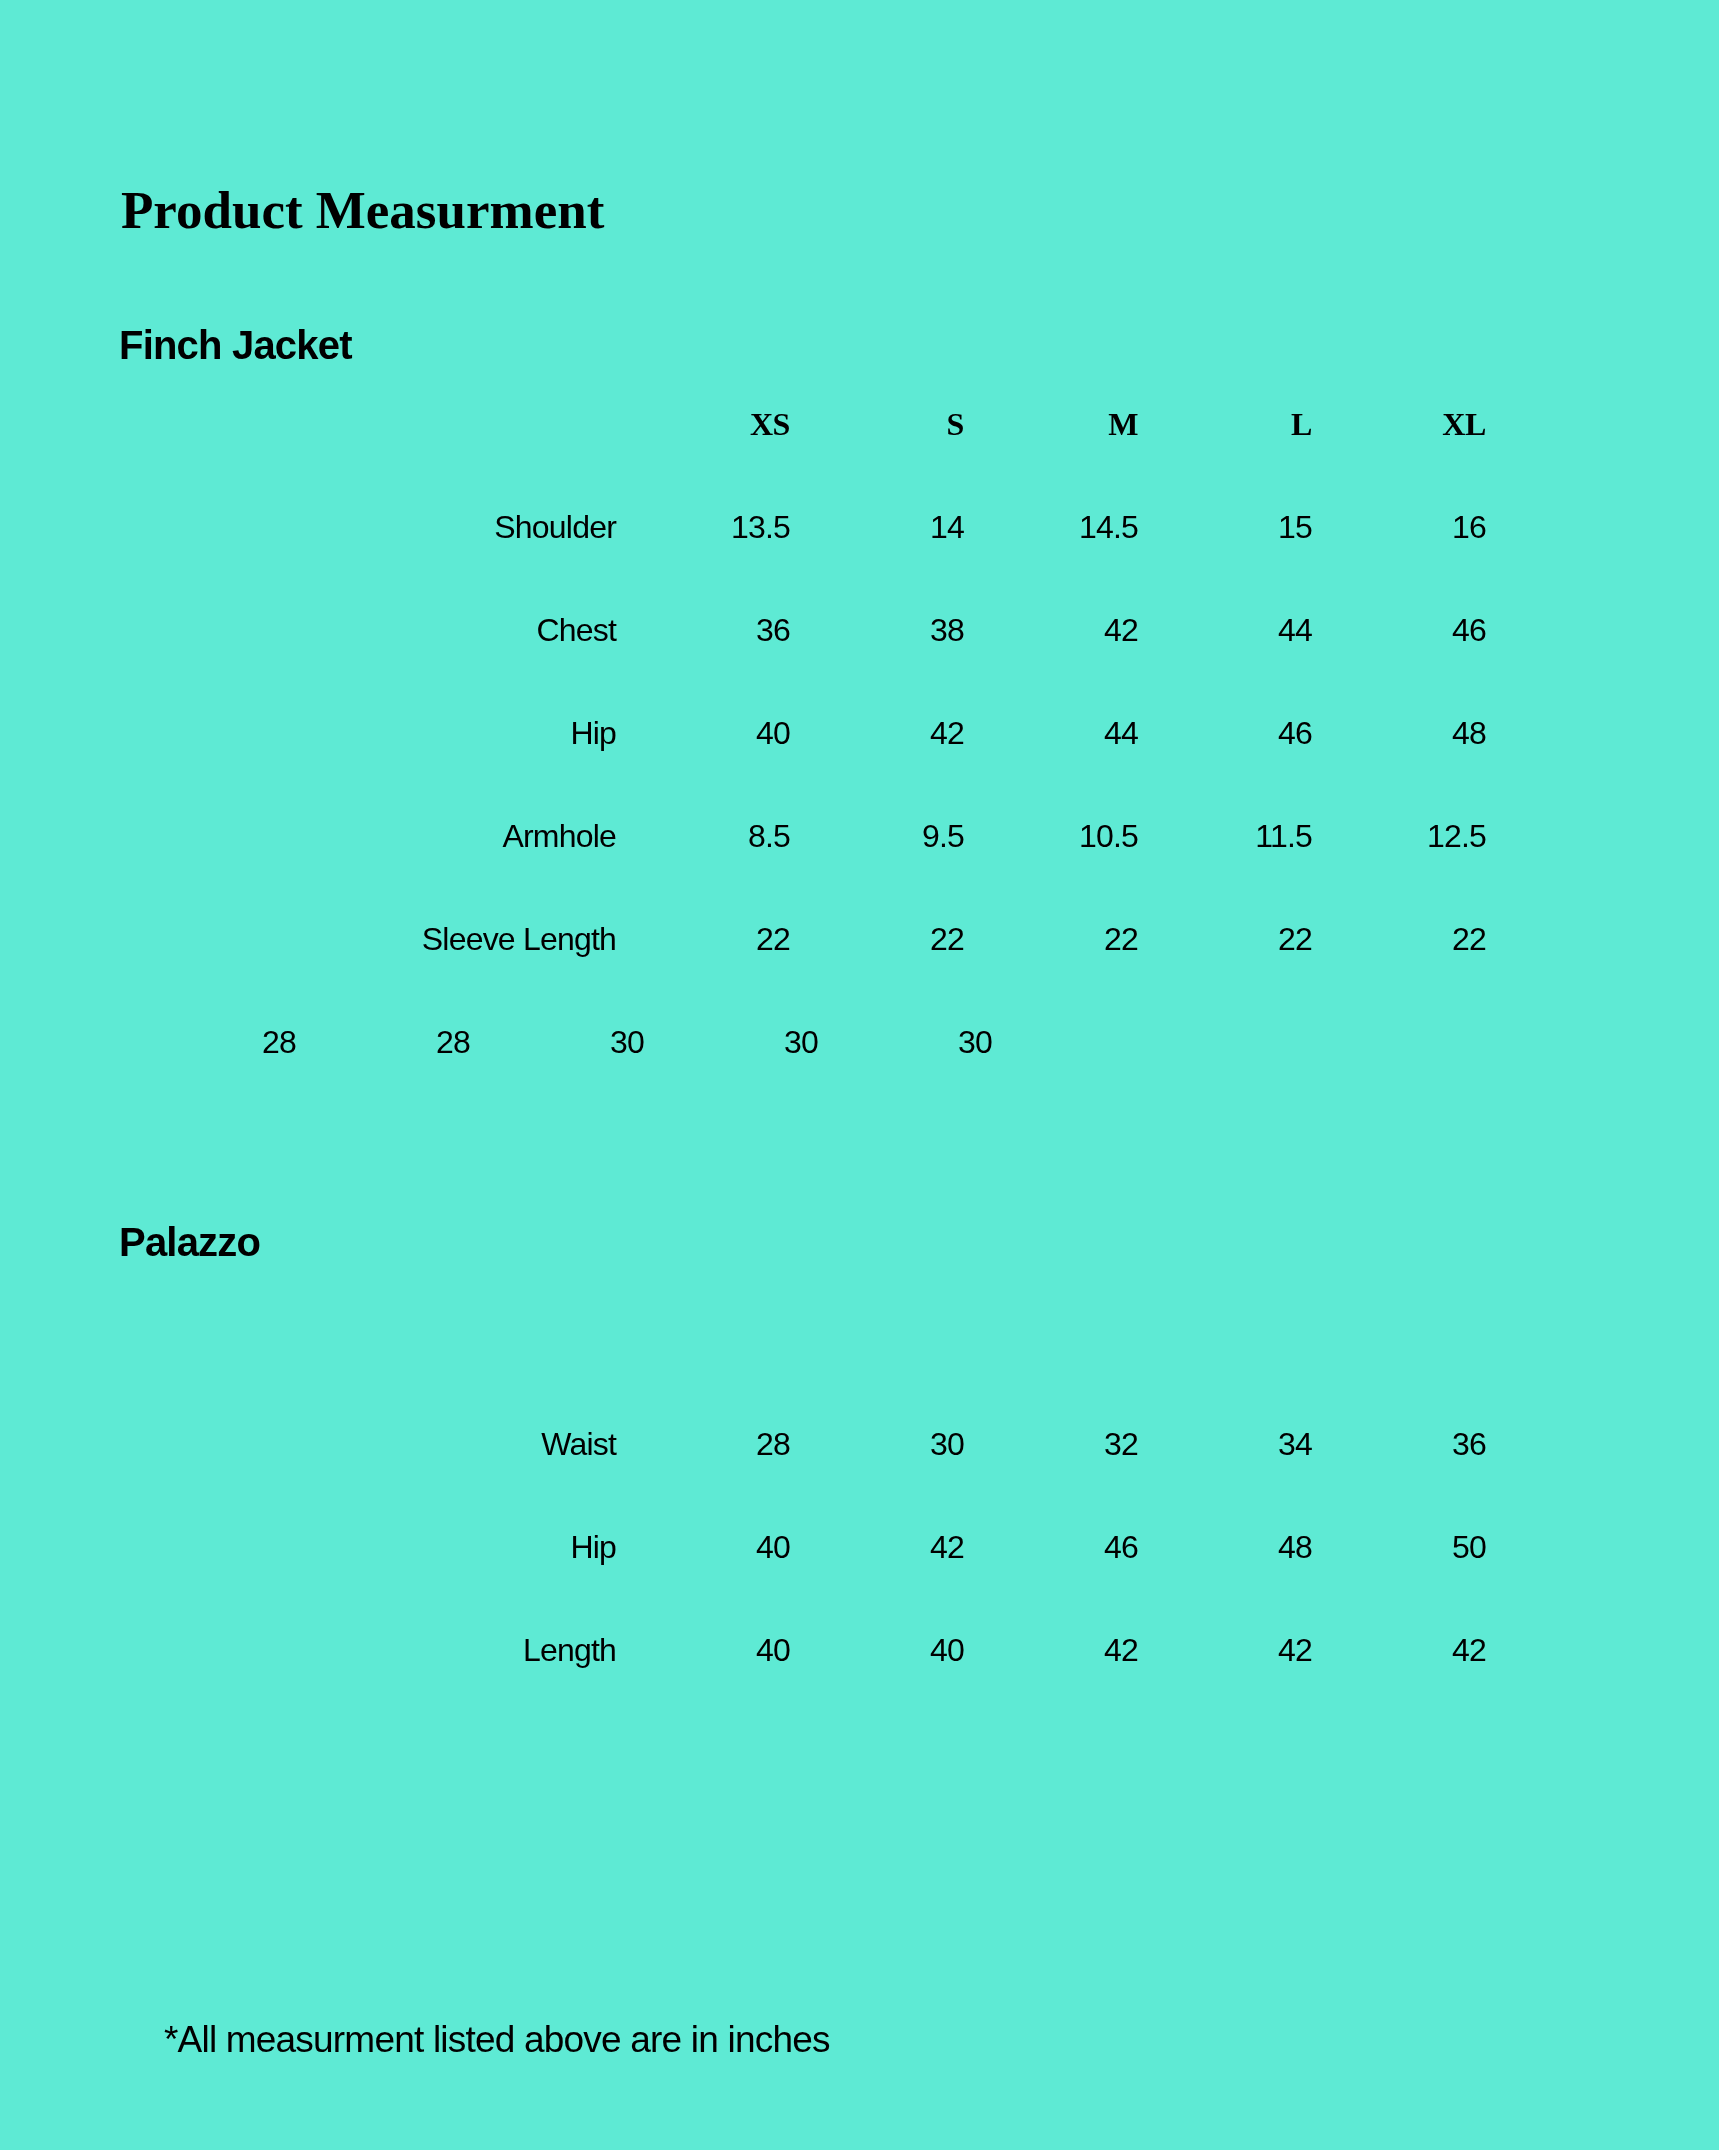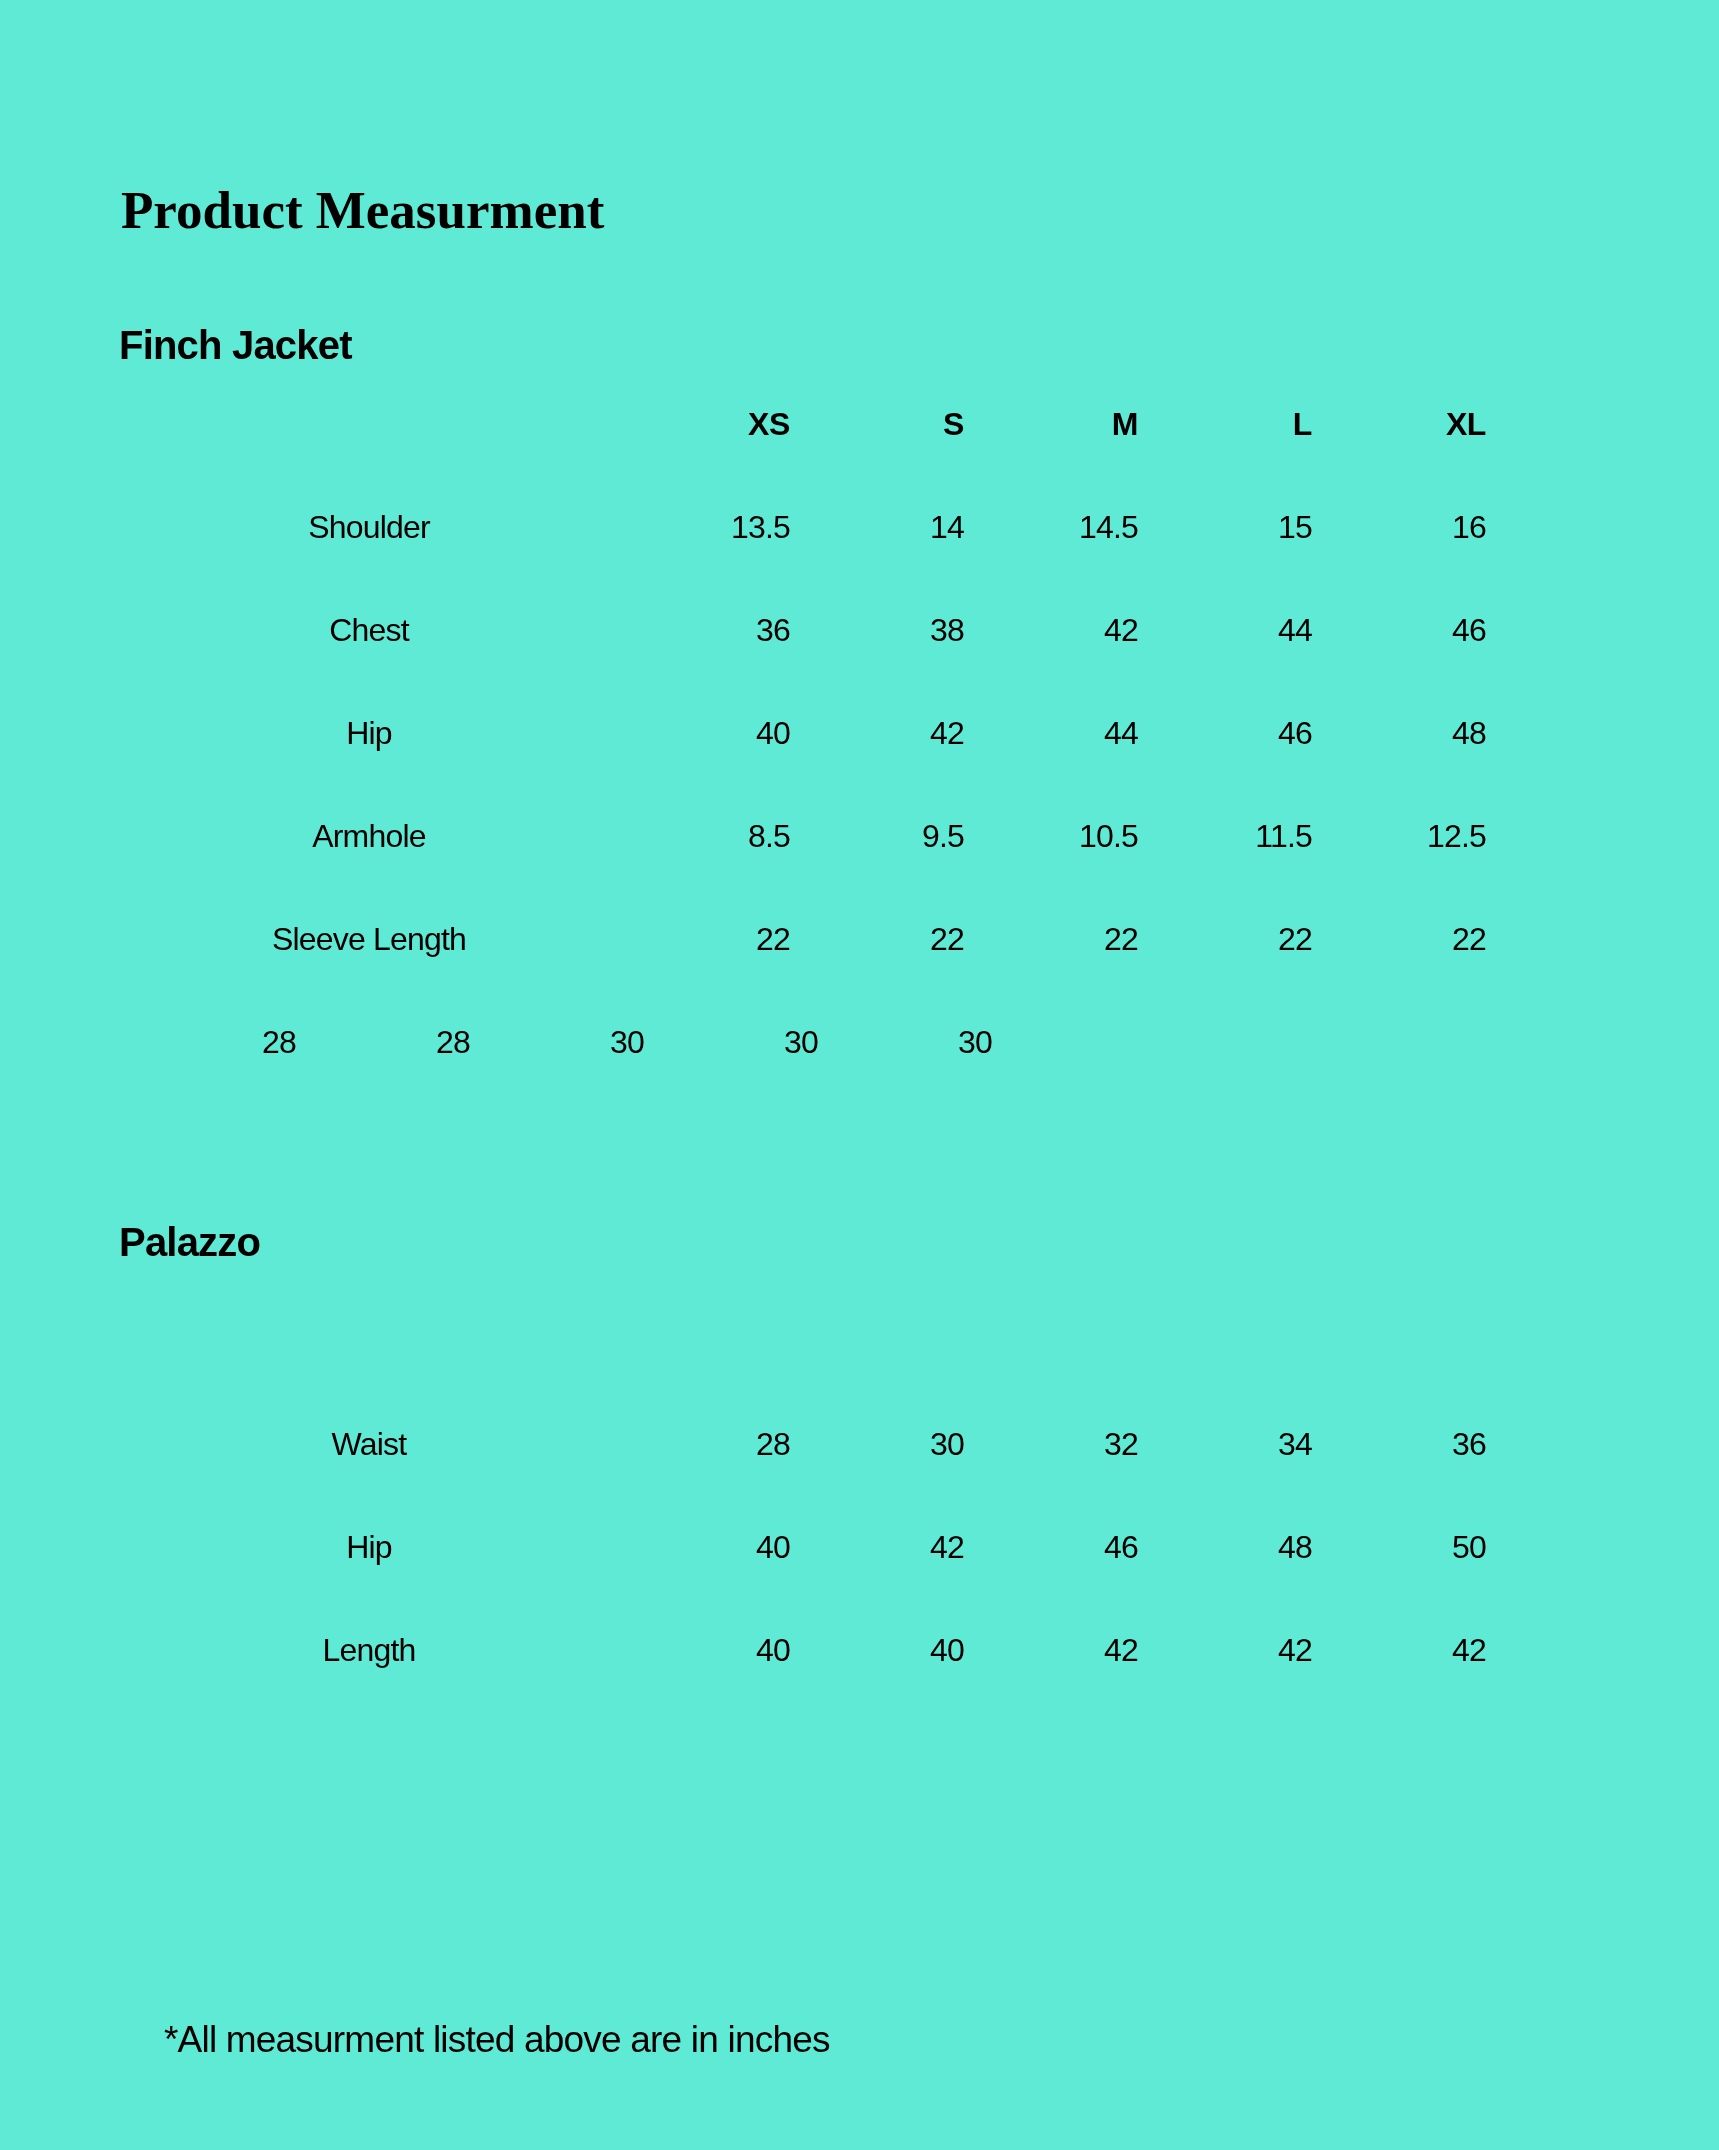--- a/index.html
+++ b/index.html
@@ -52,29 +52,30 @@
     align-items: center;
   }
   .cell {
     font-size: 32px;
     letter-spacing: -0.8px;
     line-height: 1;
     white-space: nowrap;
   }
   .cell.label {
     width: 494px;
-    text-align: center;
+    text-align: right;
   }
   .cell.value {
     width: 174px;
     text-align: right;
   }
   .trow.header .cell.value {
     font-weight: 700;
     letter-spacing: -0.4px;
+    font-family: Liberation Serif, serif;
   }
   .footnote {
     position: absolute;
     left: 152px;
     top: 2008px;
     margin: 12px;
     font-size: 37px;
     letter-spacing: -0.8px;
     line-height: 1.1;
     color: #000000;

